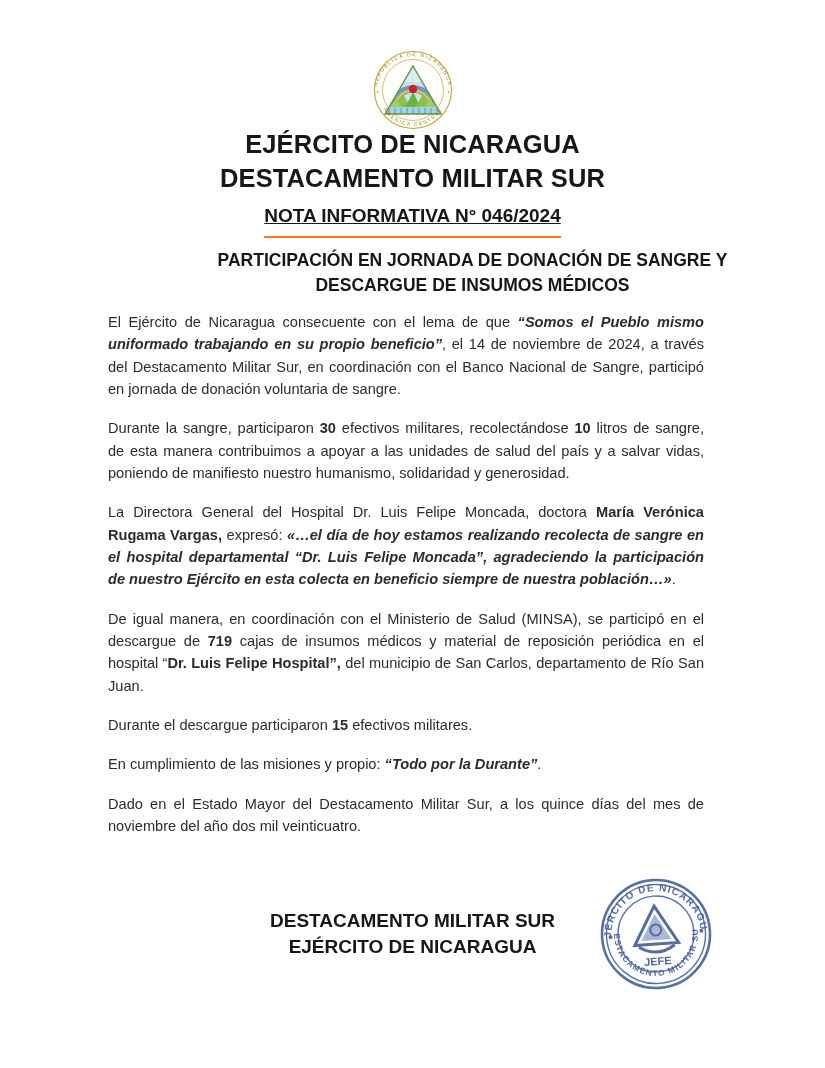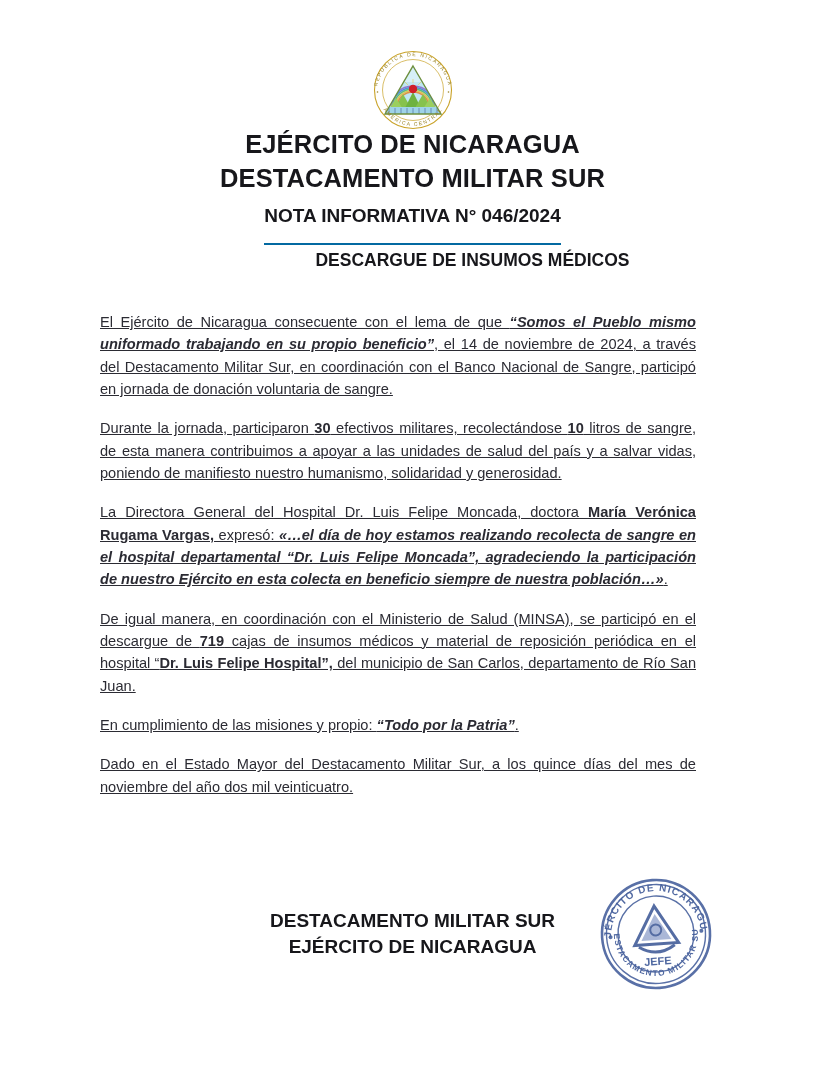--- a/index.html
+++ b/index.html
@@ -56,41 +56,41 @@
   }
   .title-main .l2 { display: block; }
 
   .nota {
     top: 205px;
     font-size: 19px;
     font-weight: bold;
     color: #17171b;
   }
   .nota span {
-    border-bottom: 2px solid #0369a1;
-    padding-bottom: 17px;
+    border-bottom: 2px solid #f97316;
+    padding-bottom: 10px;
+    text-decoration: underline;
   }
 
   .subject {
     top: 248px;
     font-size: 17.5px;
     font-weight: bold;
     line-height: 1.42;
     color: #17171b;
     padding: 0 60px;
   }
   .subject .l2 { display: block; }
 
   
   .body-block {
     position: absolute;
-    left: 100px;
+    left: 108px;
     top: 311px;
     width: 596px;
-    text-decoration: underline;
   }
   p.para {
     margin: 0 0 17px 0;
     font-size: 14.6px;
     line-height: 1.53;
     text-align: justify;
     text-justify: inter-word;
     color: #2b2b33;
   }
   p.para:last-child { margin-bottom: 8px; }
@@ -201,35 +201,37 @@
   <div class="hdr title-main">
     <span>EJÉRCITO DE NICARAGUA</span>
     <span class="l2">DESTACAMENTO MILITAR SUR</span>
   </div>
 
   <div class="hdr nota">
     <span>NOTA INFORMATIVA N° 046/2024</span>
   </div>
 
   <div class="hdr subject">
+    <span>PARTICIPACIÓN EN JORNADA DE DONACIÓN DE SANGRE Y</span>
     <span class="l2">DESCARGUE DE INSUMOS MÉDICOS</span>
   </div>
 
   <div class="body-block">
 
     <p class="para"><span>El Ejército de Nicaragua consecuente con el lema de que </span><i class="bi">“Somos el Pueblo mismo uniformado trabajando en su propio beneficio”</i><span>, el 14 de noviembre de 2024, a través del Destacamento Militar Sur, en coordinación con el Banco Nacional de Sangre, participó en jornada de donación voluntaria de sangre.</span></p>
 
-    <p class="para"><span>Durante la jornada, participaron </span><b>30</b><span> efectivos militares, recolectándose </span><b>10</b><span> litros de sangre, de esta manera contribuimos a apoyar a las unidades de salud del país y a salvar vidas, poniendo de manifiesto nuestro humanismo, solidaridad y generosidad.</span></p>
+    <p class="para"><span>Durante la sangre, participaron </span><b>30</b><span> efectivos militares, recolectándose </span><b>10</b><span> litros de sangre, de esta manera contribuimos a apoyar a las unidades de salud del país y a salvar vidas, poniendo de manifiesto nuestro humanismo, solidaridad y generosidad.</span></p>
 
     <p class="para"><span>La Directora General del Hospital Dr. Luis Felipe Moncada, doctora </span><b>María Verónica Rugama Vargas,</b><span> expresó: </span><i class="bi">«…el día de hoy estamos realizando recolecta de sangre en el hospital departamental “Dr. Luis Felipe Moncada”, agradeciendo la participación de nuestro Ejército en esta colecta en beneficio siempre de nuestra población…»</i><span>.</span></p>
 
     <p class="para"><span>De igual manera, en coordinación con el Ministerio de Salud (MINSA), se participó en el descargue de </span><b>719</b><span> cajas de insumos médicos y material de reposición periódica en el hospital “</span><b>Dr. Luis Felipe Hospital”,</b><span> del municipio de San Carlos, departamento de Río San Juan.</span></p>
 
-
-    <p class="para"><span>En cumplimiento de las misiones y propio: </span><i class="bi">“Todo por la Patria”</i><span>.</span></p>
+    <p class="para"><span>Durante el descargue participaron </span><b>15</b><span> efectivos militares.</span></p>
+
+    <p class="para"><span>En cumplimiento de las misiones y propio: </span><i class="bi">“Todo por la Durante”</i><span>.</span></p>
 
 
     <p class="para">Dado en el Estado Mayor del Destacamento Militar Sur, a los quince días del mes de noviembre del año dos mil veinticuatro.</p>
 
   </div>
 
   <div class="sign">
     <span>DESTACAMENTO MILITAR SUR</span>
     <span class="l2">EJÉRCITO DE NICARAGUA</span>
   </div>

